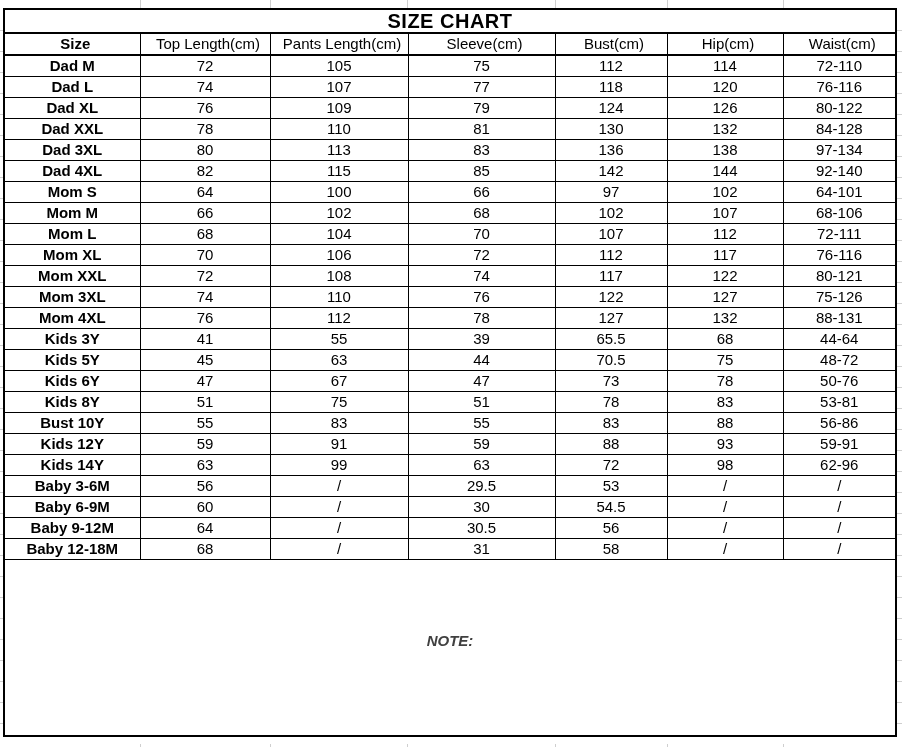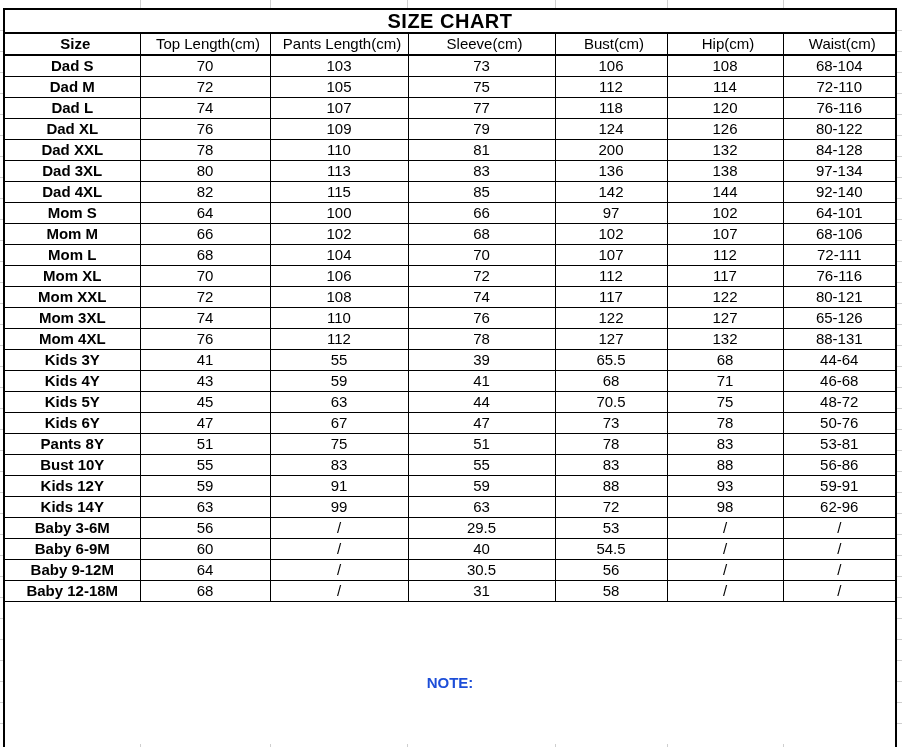--- a/index.html
+++ b/index.html
@@ -118,29 +118,20 @@
         <th>Top Length(cm)</th>
         <th>Pants Length(cm)</th>
         <th>Sleeve(cm)</th>
         <th>Bust(cm)</th>
         <th>Hip(cm)</th>
         <th>Waist(cm)</th>
       </tr>
     </thead>
     <tbody>
         <tr>
-          <td class="size-col">Dad S</td>
-          <td>70</td>
-          <td>103</td>
-          <td>73</td>
-          <td>106</td>
-          <td>108</td>
-          <td>68-104</td>
-        </tr>
-        <tr>
           <td class="size-col">Dad M</td>
           <td>72</td>
           <td>105</td>
           <td>75</td>
           <td>112</td>
           <td>114</td>
           <td>72-110</td>
         </tr>
         <tr>
           <td class="size-col">Dad L</td>
@@ -158,21 +149,21 @@
           <td>79</td>
           <td>124</td>
           <td>126</td>
           <td>80-122</td>
         </tr>
         <tr>
           <td class="size-col">Dad XXL</td>
           <td>78</td>
           <td>110</td>
           <td>81</td>
-          <td>200</td>
+          <td>130</td>
           <td>132</td>
           <td>84-128</td>
         </tr>
         <tr>
           <td class="size-col">Dad 3XL</td>
           <td>80</td>
           <td>113</td>
           <td>83</td>
           <td>136</td>
           <td>138</td>
@@ -232,69 +223,60 @@
           <td>122</td>
           <td>80-121</td>
         </tr>
         <tr>
           <td class="size-col">Mom 3XL</td>
           <td>74</td>
           <td>110</td>
           <td>76</td>
           <td>122</td>
           <td>127</td>
-          <td>65-126</td>
+          <td>75-126</td>
         </tr>
         <tr>
           <td class="size-col">Mom 4XL</td>
           <td>76</td>
           <td>112</td>
           <td>78</td>
           <td>127</td>
           <td>132</td>
           <td>88-131</td>
         </tr>
         <tr>
           <td class="size-col">Kids 3Y</td>
           <td>41</td>
           <td>55</td>
           <td>39</td>
           <td>65.5</td>
           <td>68</td>
           <td>44-64</td>
         </tr>
         <tr>
-          <td class="size-col">Kids 4Y</td>
-          <td>43</td>
-          <td>59</td>
-          <td>41</td>
-          <td>68</td>
-          <td>71</td>
-          <td>46-68</td>
-        </tr>
-        <tr>
           <td class="size-col">Kids 5Y</td>
           <td>45</td>
           <td>63</td>
           <td>44</td>
           <td>70.5</td>
           <td>75</td>
           <td>48-72</td>
         </tr>
         <tr>
           <td class="size-col">Kids 6Y</td>
           <td>47</td>
           <td>67</td>
           <td>47</td>
           <td>73</td>
           <td>78</td>
           <td>50-76</td>
         </tr>
         <tr>
-          <td class="size-col">Pants 8Y</td>
+          <td class="size-col">Kids 8Y</td>
           <td>51</td>
           <td>75</td>
           <td>51</td>
           <td>78</td>
           <td>83</td>
           <td>53-81</td>
         </tr>
         <tr>
           <td class="size-col">Bust 10Y</td>
           <td>55</td>
@@ -328,21 +310,21 @@
           <td>/</td>
           <td>29.5</td>
           <td>53</td>
           <td>/</td>
           <td>/</td>
         </tr>
         <tr>
           <td class="size-col">Baby 6-9M</td>
           <td>60</td>
           <td>/</td>
-          <td>40</td>
+          <td>30</td>
           <td>54.5</td>
           <td>/</td>
           <td>/</td>
         </tr>
         <tr>
           <td class="size-col">Baby 9-12M</td>
           <td>64</td>
           <td>/</td>
           <td>30.5</td>
           <td>56</td>
@@ -355,20 +337,20 @@
           <td>/</td>
           <td>31</td>
           <td>58</td>
           <td>/</td>
           <td>/</td>
         </tr>
       </tbody>
     <tfoot>
       <tr>
         <td colspan="7" class="note-cell">
-          <div class="note-heading" style="color: #1d4ed8;">NOTE:</div>
+          <div class="note-heading" style="color: #404040; font-style: italic;">NOTE:</div>
           
           
         </td>
       </tr>
     </tfoot>
   </table>
 </div>
 
 </body></html>

